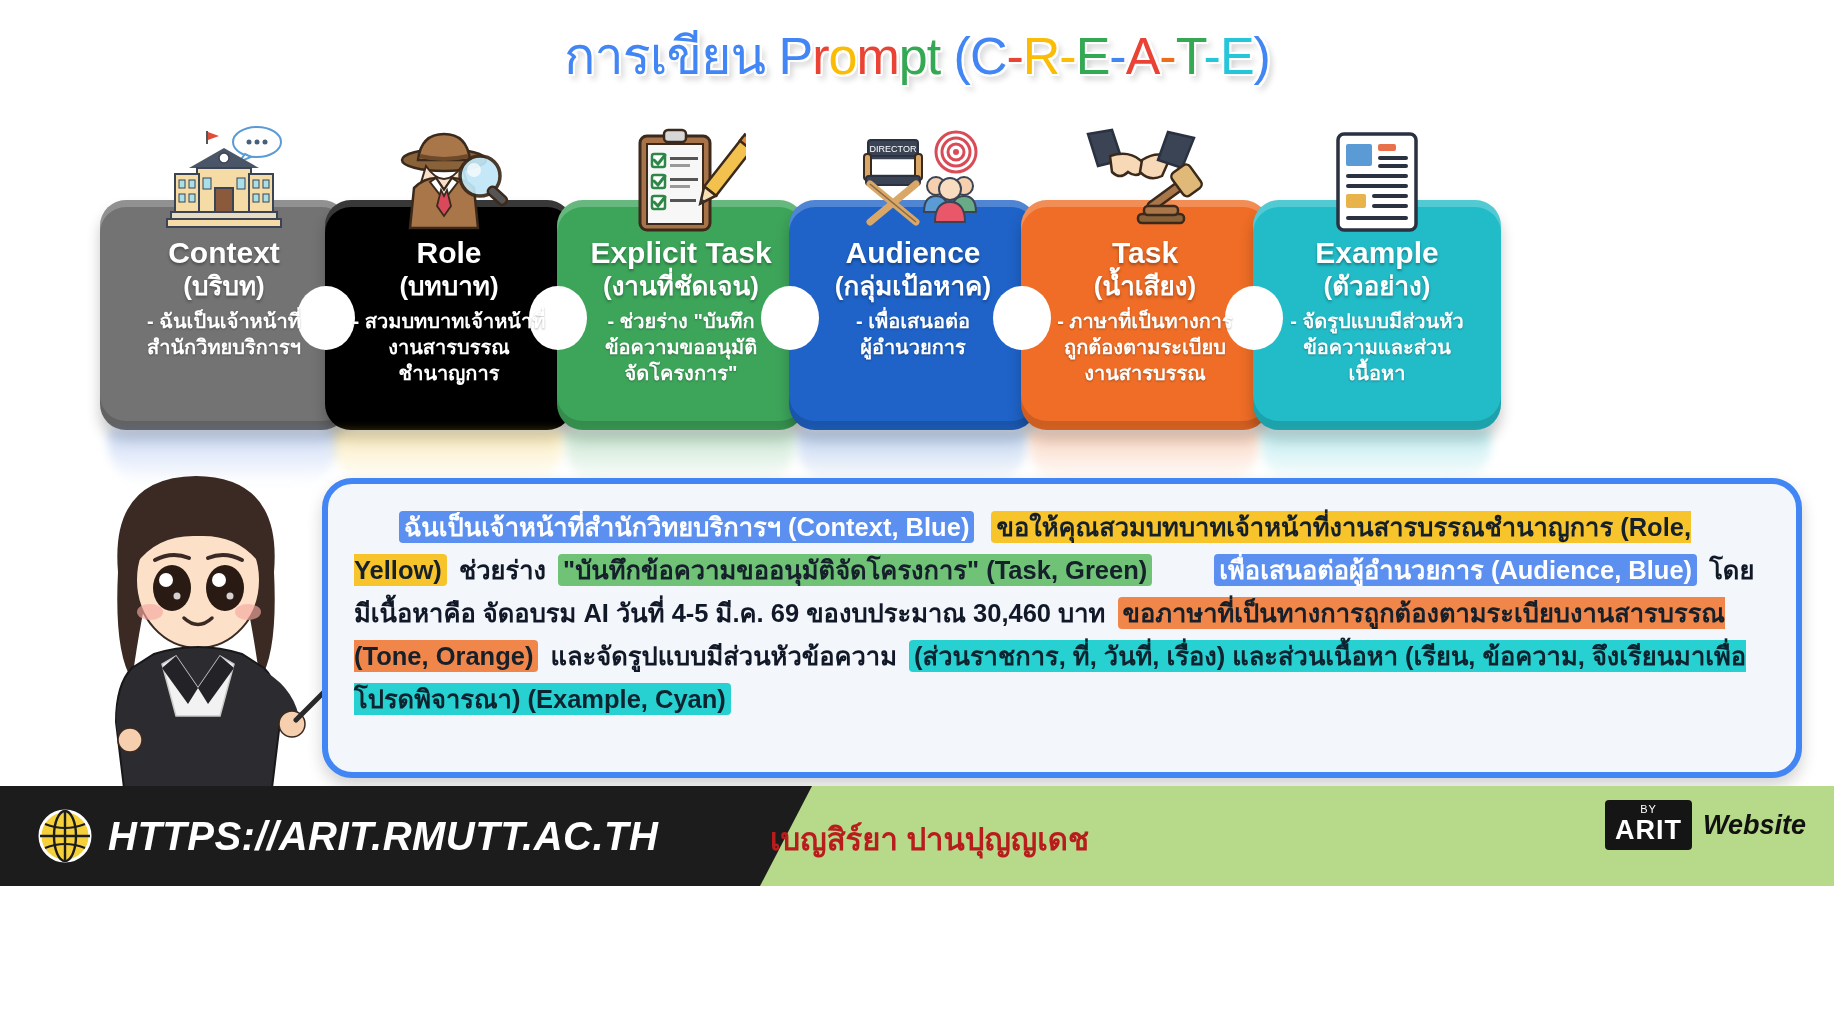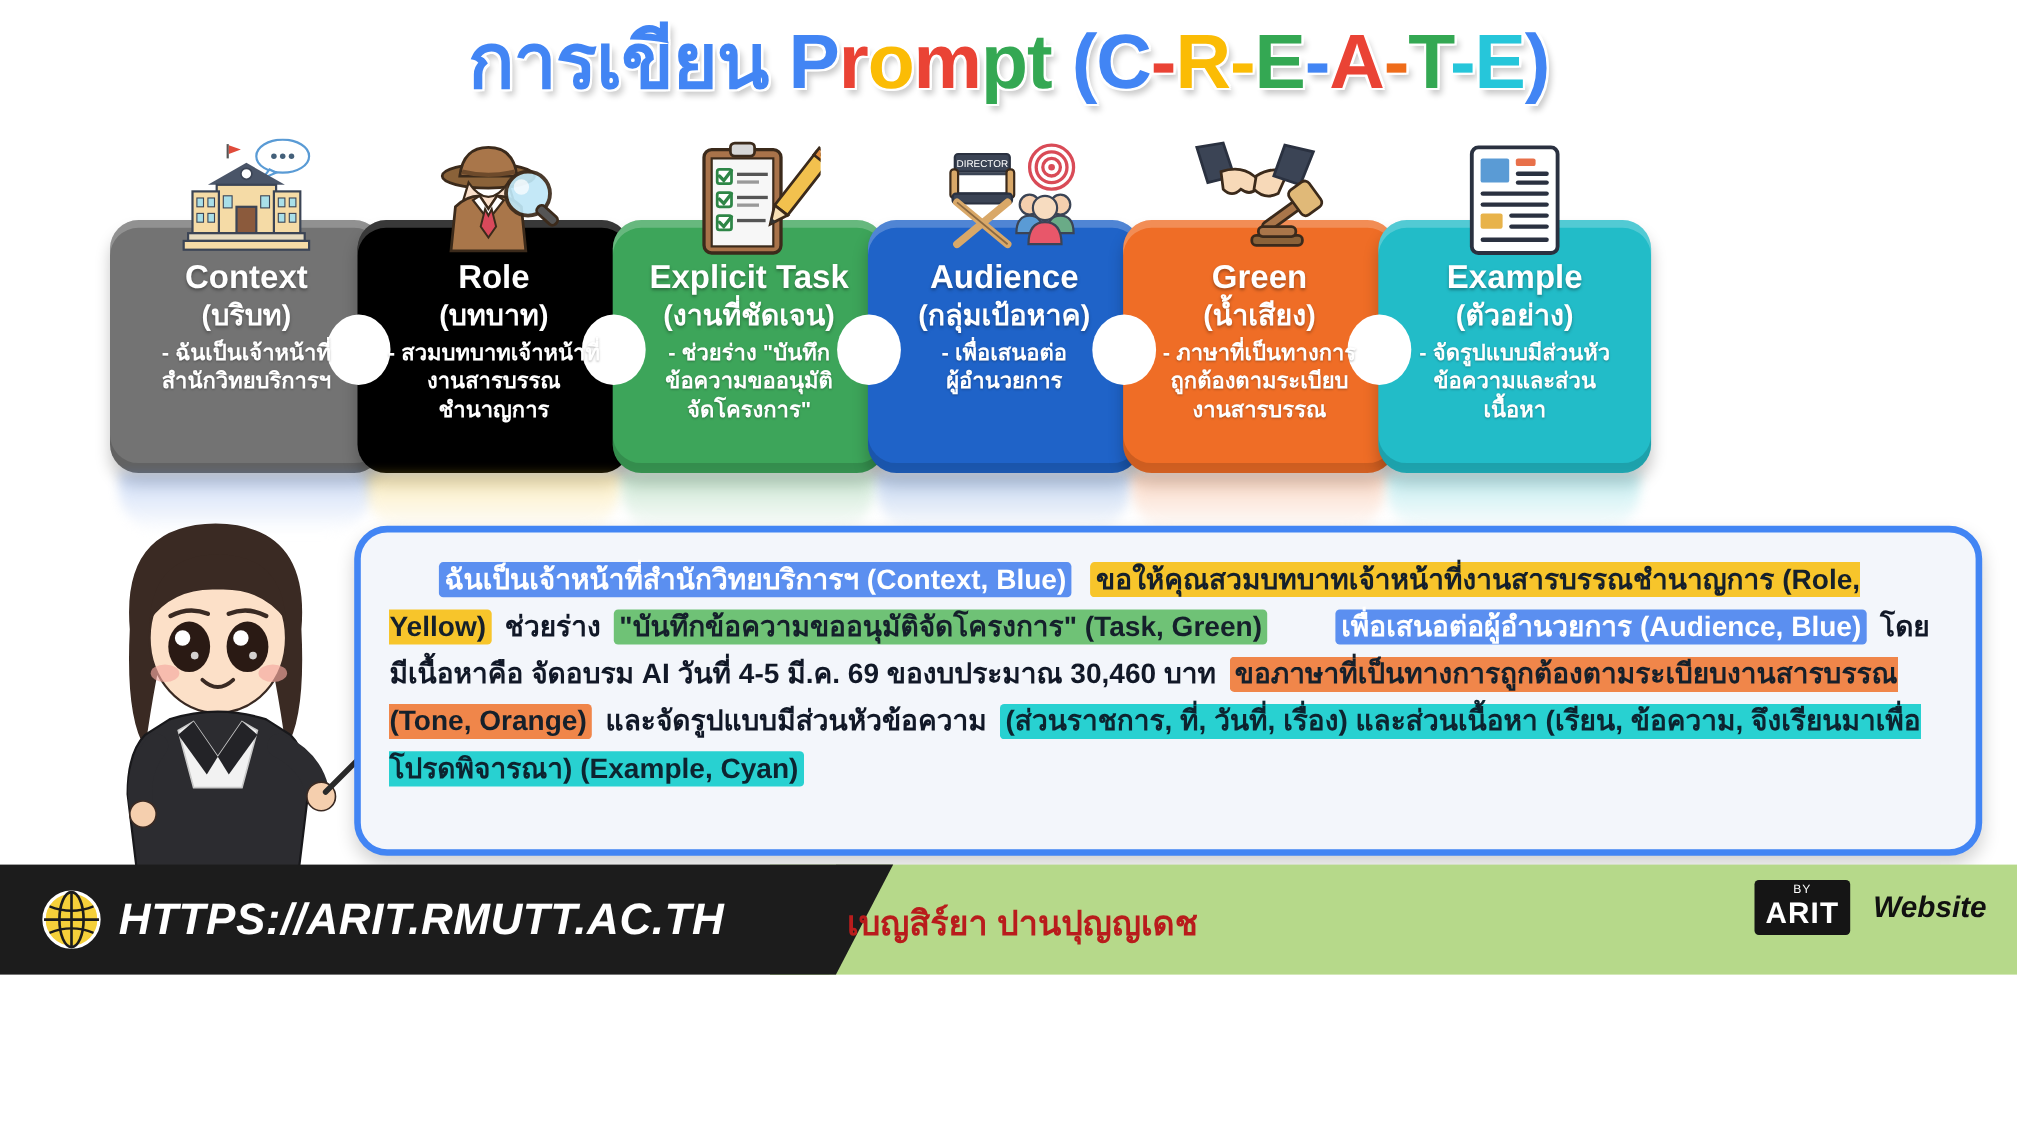--- a/index.html
+++ b/index.html
@@ -9,21 +9,21 @@
     background:#ffffff;
     position:relative;
   }
 
   
   #title-bar{
     position:absolute; left:0; top:8px; width:1834px; height:96px;
     display:flex; align-items:center; justify-content:center;
   }
   #title-bar .t{
-    font-size:70px; font-weight:bold; letter-spacing:-1px;
+    font-size:52px; font-weight:normal; letter-spacing:-1px;
     line-height:92px; white-space:nowrap;
     text-shadow:
        2px 0 0 #fff, -2px 0 0 #fff, 0 2px 0 #fff, 0 -2px 0 #fff,
        2px 2px 0 #fff, -2px 2px 0 #fff, 2px -2px 0 #fff, -2px -2px 0 #fff,
        4px 5px 6px rgba(0,0,0,.22);
     text-align: right;
   }
   .c-blue{color:#4285f4;} .c-red{color:#ea4335;} .c-yellow{color:#fbbc05;}
   .c-green{color:#34a853;} .c-orange{color:#ef6c1a;} .c-cyan{color:#26c6da;}
 
@@ -128,21 +128,21 @@
     position:absolute; left:108px; top:22px; z-index:5;
     color:#ffffff; font-size:40px; font-weight:bold; font-style:italic;
     letter-spacing:.5px; line-height:56px;
   }
   #author{
     position:absolute; left:770px; top:30px; z-index:5;
     color:#b91c1c; font-size:31px; font-weight:bold; line-height:48px;
   }
   #brand{
     position:absolute; right:28px; top:14px; z-index:6;
-    display:flex; align-items:center; gap:21px;
+    display:flex; align-items:center; gap:11px;
   }
   #brand-badge{
     background:#151515; color:#fff; border-radius:4px;
     padding:4px 10px 6px 10px; text-align:center; line-height:1;
   }
   #brand-by{ font-size:11px; letter-spacing:1px; display:block; margin-bottom:2px;}
   #brand-arit{ font-size:27px; font-weight:bold; letter-spacing:1px; display:block;}
   #brand-web{ color:#111; font-size:27px; font-weight:bold; font-style:italic; }
 </style>
 </head>
@@ -283,21 +283,21 @@
       <path d="M30 30 q18 -6 30 4 q8 6 2 12 q-6 6 -14 0 q-8 8 -16 0 z" fill="#f7d9b8" stroke="#3b2a1b" stroke-width="2.5"></path>
       <path d="M62 34 q16 -10 28 -2 l-8 18 q-12 6 -22 -4 z" fill="#f7d9b8" stroke="#3b2a1b" stroke-width="2.5"></path>
       <path d="M88 6 l26 6 l-12 30 l-24 -8 z" fill="#3b4455" stroke="#2a3140" stroke-width="2.5"></path>
       <g transform="rotate(-36 96 62)">
         <rect x="62" y="58" width="46" height="9" rx="4" fill="#a9764a" stroke="#3b2a1b" stroke-width="2.5"></rect>
         <rect x="98" y="48" width="22" height="28" rx="5" fill="#e0b978" stroke="#3b2a1b" stroke-width="2.5"></rect>
       </g>
       <rect x="58" y="88" width="46" height="9" rx="4" fill="#8a6239" stroke="#3b2a1b" stroke-width="2.5"></rect>
       <rect x="64" y="80" width="34" height="9" rx="4" fill="#a9764a" stroke="#3b2a1b" stroke-width="2.5"></rect>
     </svg>
-    <h3>Green</h3>
+    <h3>Task</h3>
     <div class="sub">(น้ำเสียง)</div>
     <div class="desc" style="white-space:pre-line">- ภาษาที่เป็นทางการ
 ถูกต้องตามระเบียบ
 งานสารบรรณ</div>
   </div>
 
   <div class="piece" id="p5" style="left:1253px;background:#22bcc8;">
     <div class="notch"></div>
     <svg class="icon-art" viewBox="0 0 130 108">
       <rect x="26" y="8" width="78" height="96" rx="6" fill="#fff" stroke="#2a3140" stroke-width="3.5"></rect>

